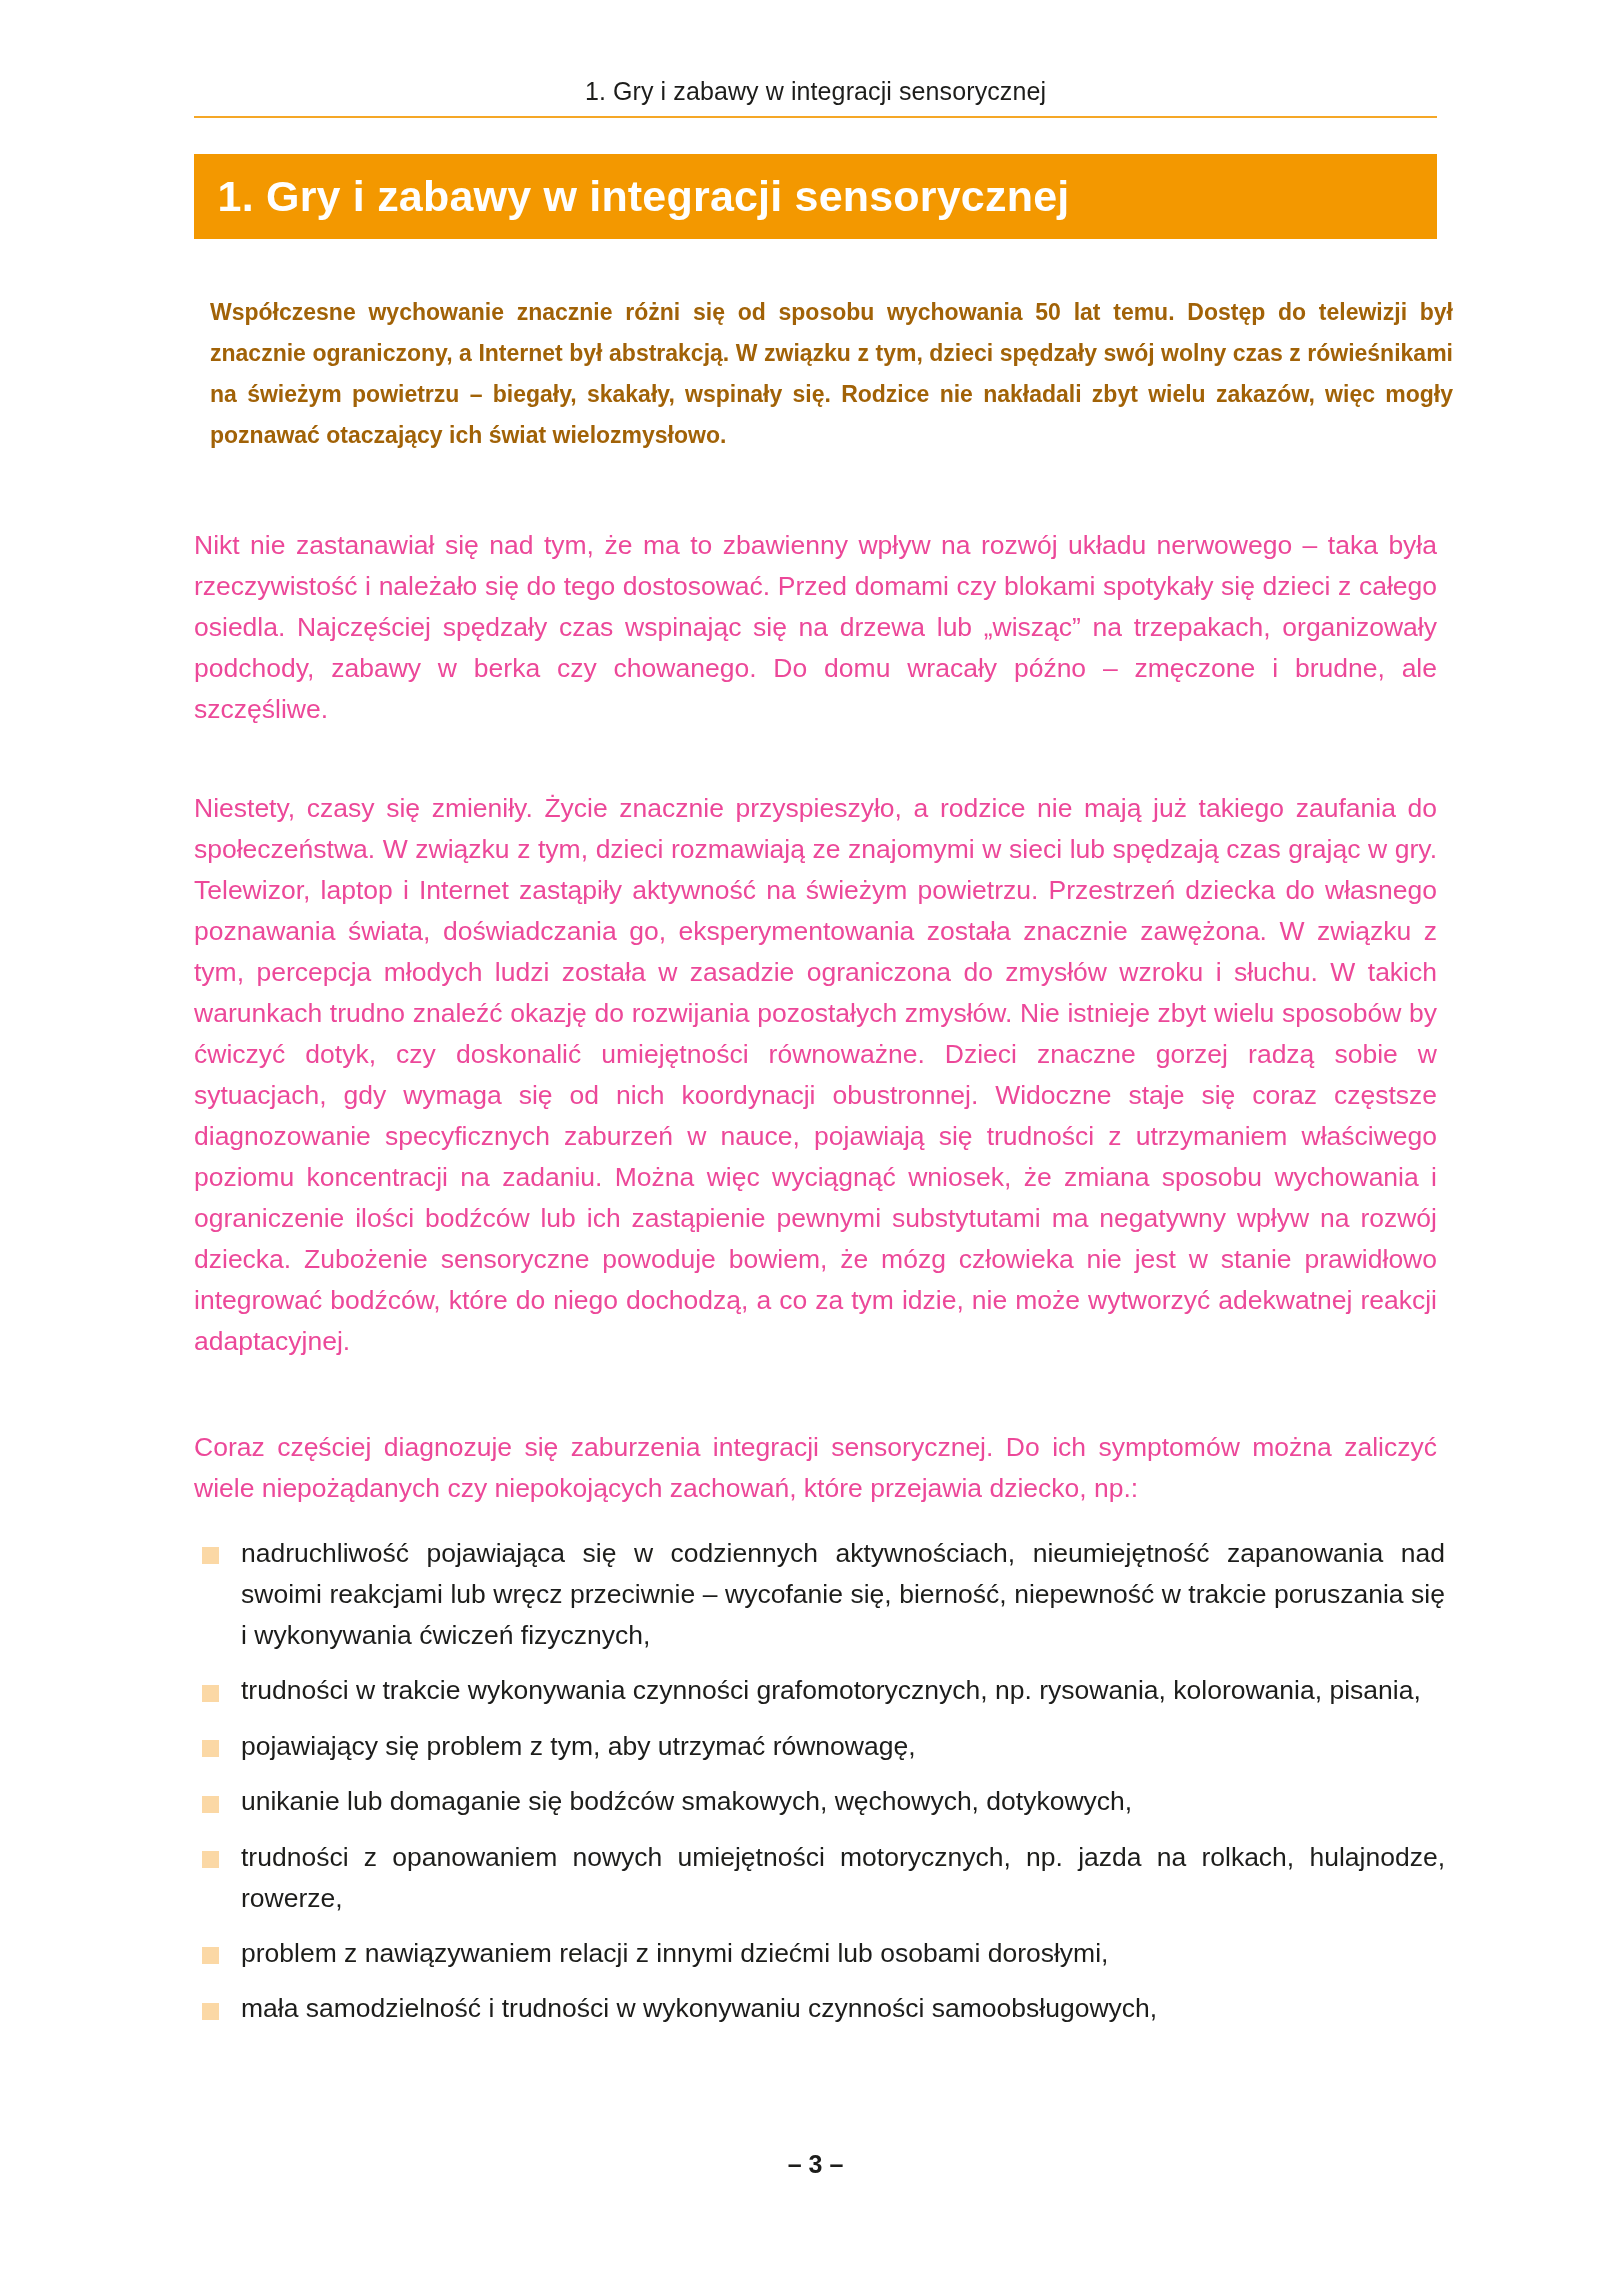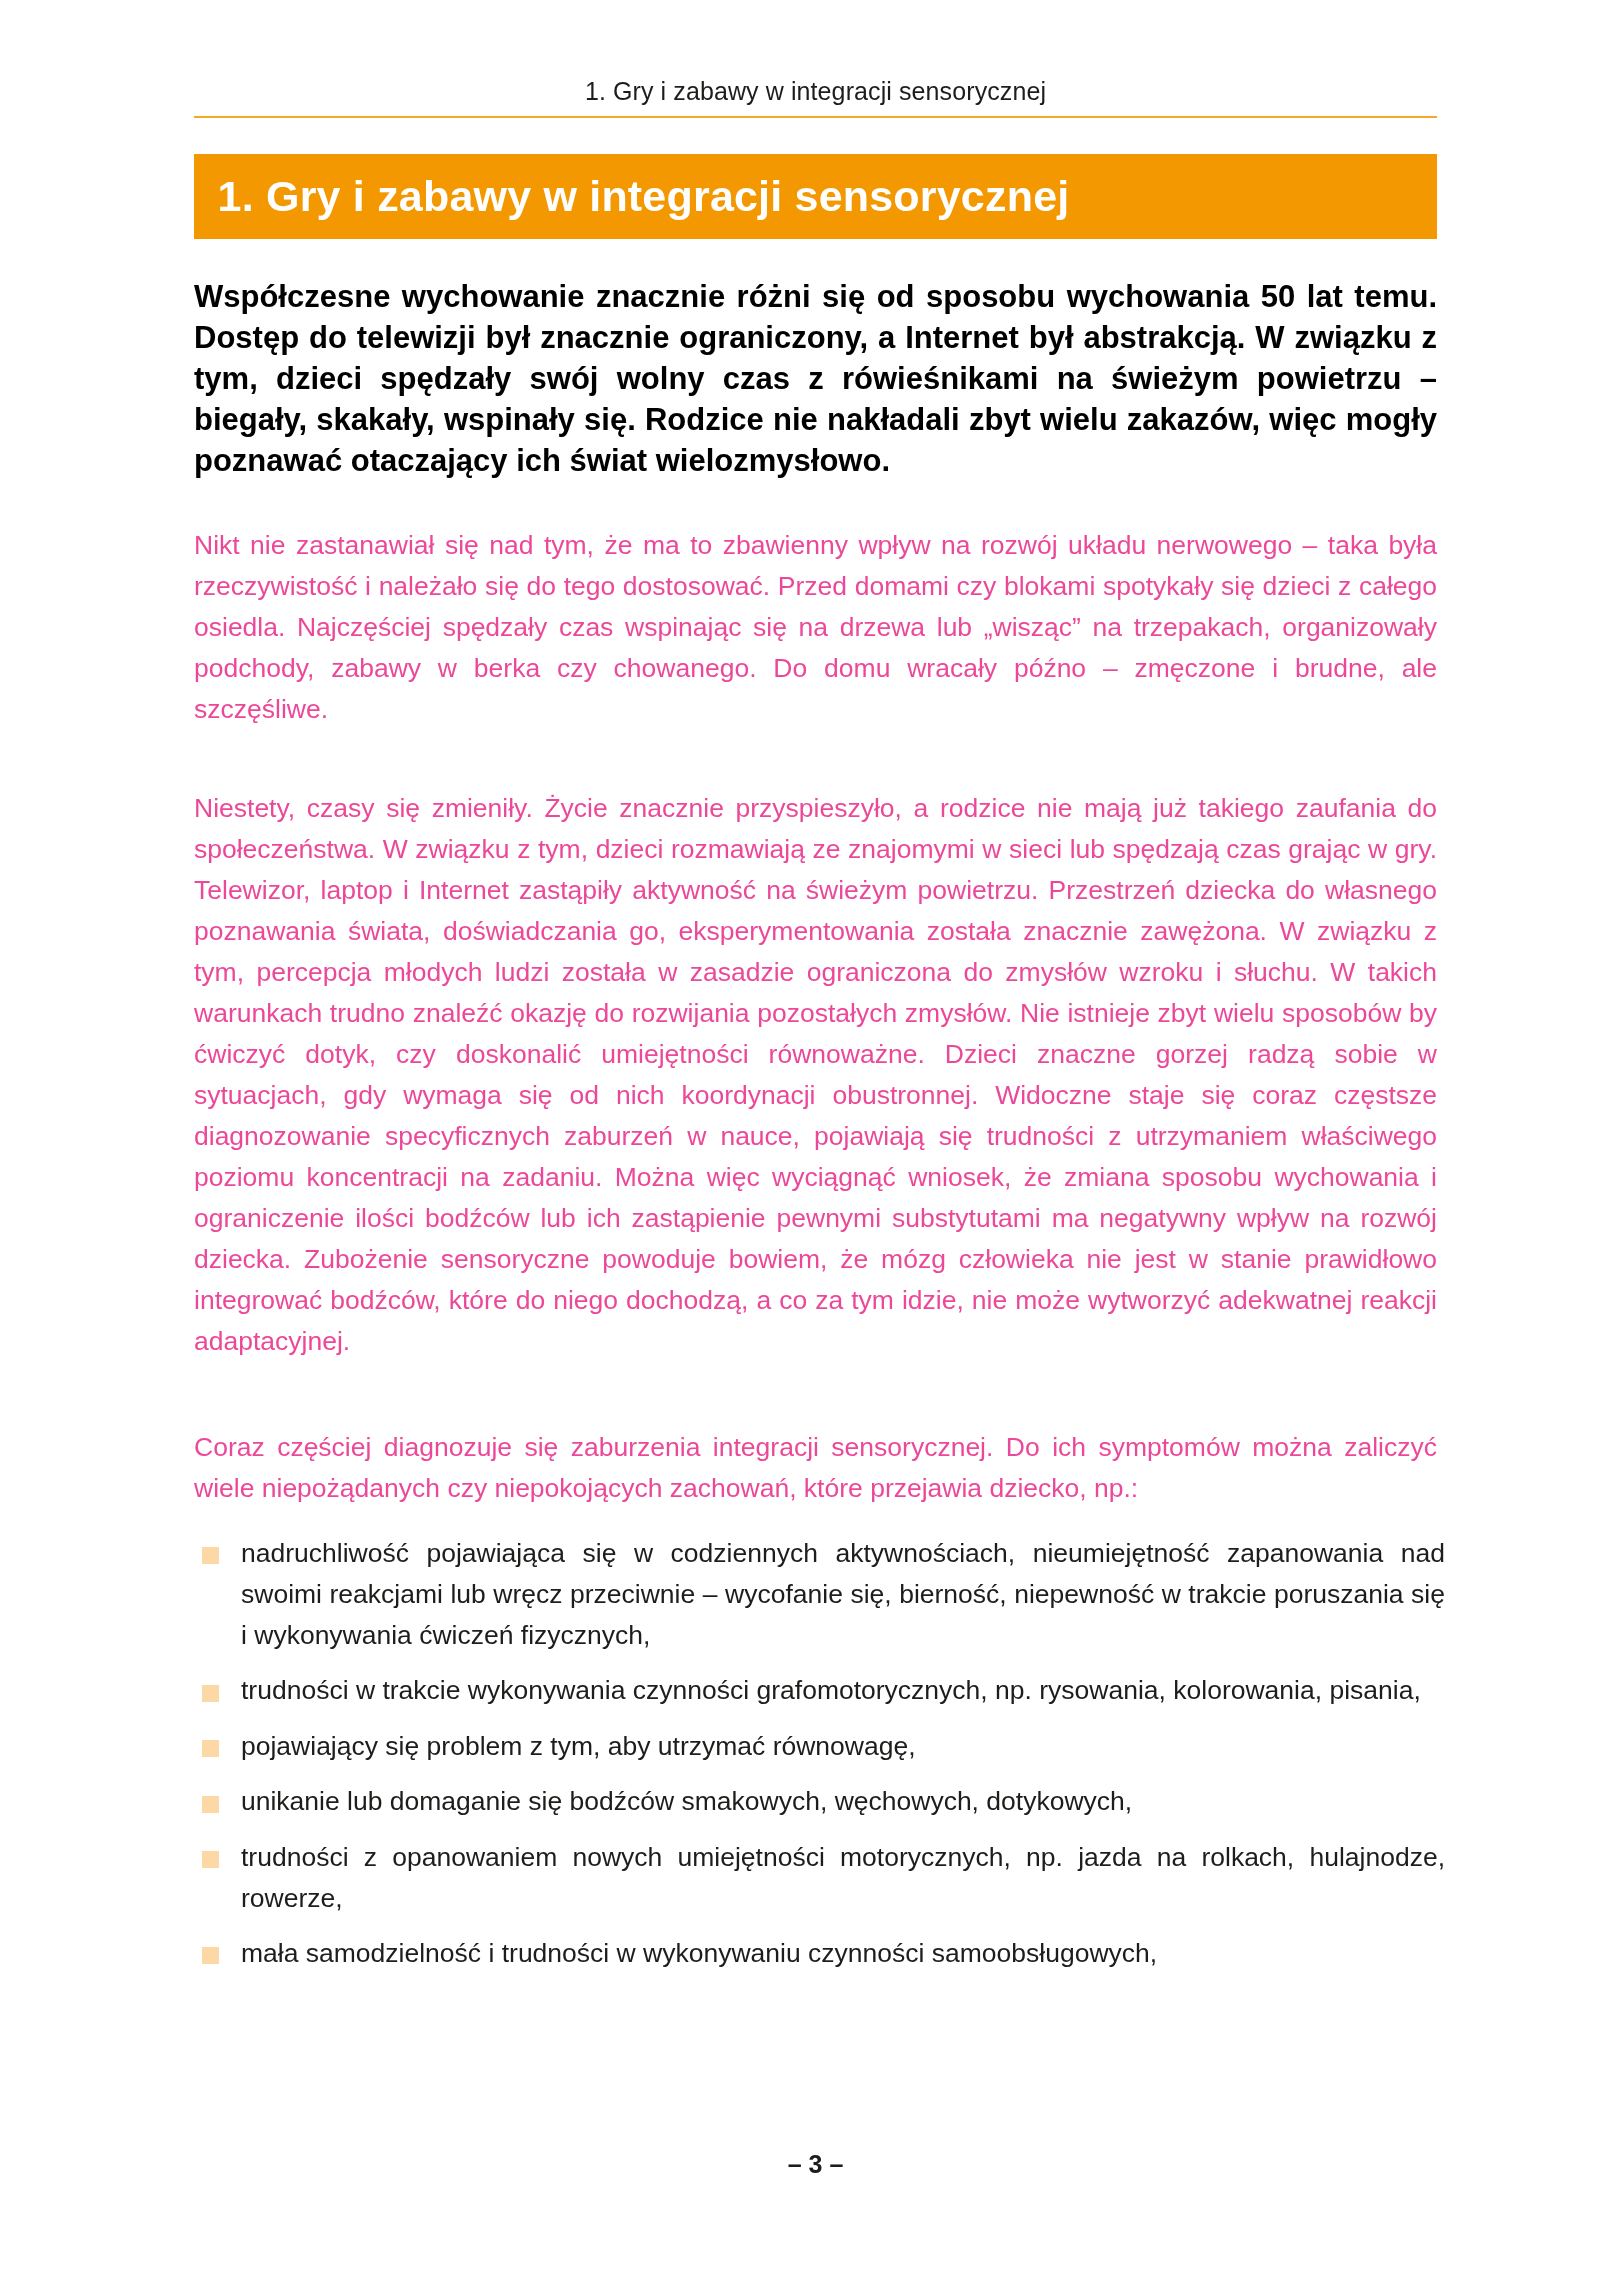--- a/index.html
+++ b/index.html
@@ -4,22 +4,22 @@
 <style>
   html, body { margin: 0; padding: 0; background: #ffffff; }
   body { width: 1623px; height: 2295px; position: relative; overflow: hidden;
          font-family: "Liberation Sans", "DejaVu Sans", sans-serif; color: #1d1d1b; }
   .page { position: absolute; left: 194px; top: 0; width: 1243px; }
   .running-head { position: absolute; top: 77px; left: 0; width: 1243px; text-align: center;
                   font-size: 25px; color: #1d1d1b; letter-spacing: 0.1px; }
   .running-rule { position: absolute; top: 116px; left: 0; width: 1243px; height: 2px; background: #f39800; opacity: 0.85; }
   .chapter-band { position: absolute; top: 154px; left: 0; width: 1243px; height: 85px; background: #f39800; }
   .chapter-title { position: absolute; left: 23.6px; top: 18.3px; font-size: 43px; font-weight: bold; color: #ffffff; letter-spacing: 0.2px; }
-  .intro { position: absolute; top: 276px; left: 0; width: 1243px; font-size: 31px; line-height: 41px;
-           font-weight: bold; color: #000000; text-align: justify; margin: 0; }
+  .intro { position: absolute; top: 276px; left: 0; width: 1243px; font-size: 23px; line-height: 41px;
+           font-weight: bold; color: #a16207; text-align: justify; margin: 16px; }
   .para { position: absolute; left: 0; width: 1243px; font-size: 26.5px; line-height: 41px;
           color: #ec4899; text-align: justify; margin: 0; hyphens: manual; }
   .p1 { top: 525px; }
   .p2 { top: 788px; }
   .p3 { top: 1427px; }
   .list { position: absolute; left: 0; top: 1525px; width: 1243px; margin: 8px; padding: 0; list-style: none; }
   .list li { position: relative; padding-left: 39px; font-size: 26.5px; line-height: 41px; margin-bottom: 14.4px; text-align: justify; }
   .bullet { position: absolute; left: 0; top: 14.4px; width: 17px; height: 17px; background: #fbd8a5; }
   .page-number { position: absolute; top: 2150px; left: 0; width: 1243px; text-align: center; font-size: 25px; font-weight: bold; color: #1d1d1b; }
 </style>
@@ -39,18 +39,19 @@
   <p class="para p1">Nikt nie zastanawiał się nad tym, że ma to zbawienny wpływ na rozwój układu nerwowego – taka była rzeczywistość i należało się do tego dostosować. Przed domami czy blokami spotykały się dzieci z całego osiedla. Najczęściej spędzały czas wspinając się na drzewa lub „wisząc” na trzepakach, organizowały podchody, zabawy w berka czy chowanego. Do domu wracały późno – zmęczone i brudne, ale szczęśliwe.</p>
   <p class="para p2">Niestety, czasy się zmieniły. Życie znacznie przyspieszyło, a rodzice nie mają już takiego zaufania do społeczeństwa. W związku z tym, dzieci rozmawiają ze znajomymi w sieci lub spędzają czas grając w gry. Telewizor, laptop i Internet zastąpiły aktywność na świeżym powietrzu. Przestrzeń dziecka do własnego poznawania świata, doświadczania go, eksperymentowania została znacznie zawężona. W związku z tym, percepcja młodych ludzi została w zasadzie ograniczona do zmysłów wzroku i słuchu. W takich warunkach trudno znaleźć okazję do rozwijania pozostałych zmysłów. Nie istnieje zbyt wielu sposobów by ćwiczyć dotyk, czy doskonalić umiejętności równoważne. Dzieci znaczne gorzej radzą sobie w sytuacjach, gdy wymaga się od nich koordynacji obustronnej. Widoczne staje się coraz częstsze diagnozowanie specyficznych zaburzeń w nauce, pojawiają się trudności z utrzymaniem właściwego poziomu koncentracji na zadaniu. Można więc wyciągnąć wniosek, że zmiana sposobu wychowania i ograniczenie ilości bodźców lub ich zastąpienie pewnymi substytutami ma negatywny wpływ na rozwój dziecka. Zubożenie sensoryczne powoduje bowiem, że mózg człowieka nie jest w stanie prawidłowo integrować bodźców, które do niego dochodzą, a co za tym idzie, nie może wytworzyć adekwatnej reakcji adaptacyjnej.</p>
   <p class="para p3">Coraz częściej diagnozuje się zaburzenia integracji sensorycznej. Do ich symptomów można zaliczyć wiele niepożądanych czy niepokojących zachowań, które przejawia dziecko, np.:</p>
 
   <ul class="list">
     <li><span class="bullet"></span><span>nadruchliwość pojawiająca się w codziennych aktywnościach, nieumiejętność zapanowania nad swoimi reakcjami lub wręcz przeciwnie – wycofanie się, bierność, niepewność w trakcie poruszania się i wykonywania ćwiczeń fizycznych,</span></li>
     <li><span class="bullet"></span><span>trudności w trakcie wykonywania czynności grafomotorycznych, np. rysowania, kolorowania, pisania,</span></li>
     <li><span class="bullet"></span><span>pojawiający się problem z tym, aby utrzymać równowagę,</span></li>
     <li><span class="bullet"></span><span>unikanie lub domaganie się bodźców smakowych, węchowych, dotykowych,</span></li>
     <li><span class="bullet"></span><span>trudności z opanowaniem nowych umiejętności motorycznych, np. jazda na rolkach, hulajnodze, rowerze,</span></li>
+    <li><span class="bullet"></span><span>problem z nawiązywaniem relacji z innymi dziećmi lub osobami dorosłymi,</span></li>
     <li><span class="bullet"></span><span>mała samodzielność i trudności w wykonywaniu czynności samoobsługowych,</span></li>
   </ul>
 
   <div class="page-number">– 3 –</div>
 </div>
 
 
 </body></html>

